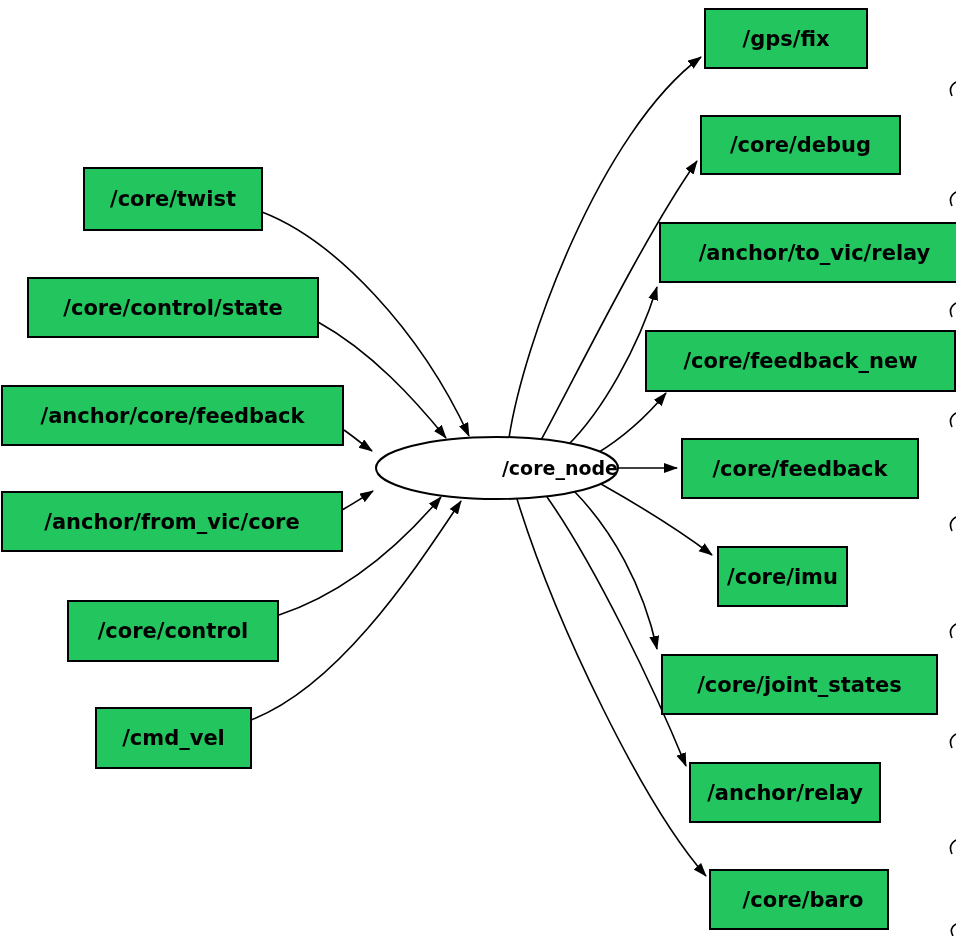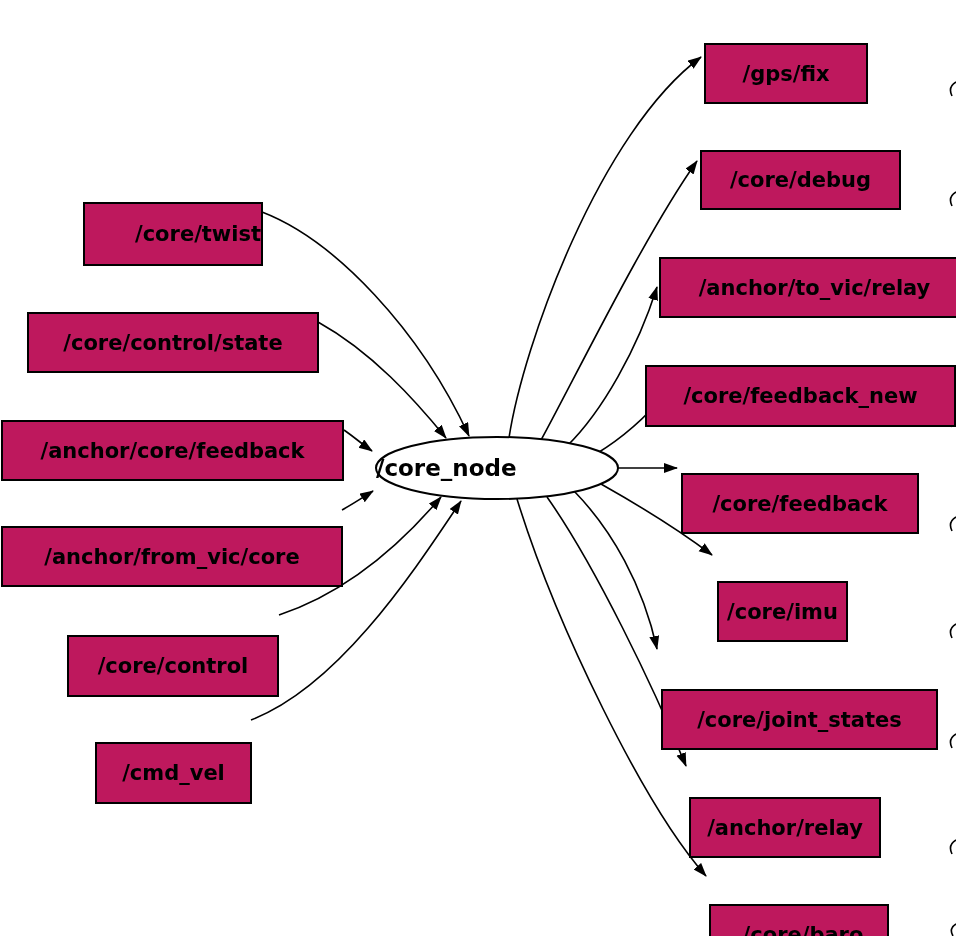--- a/index.html
+++ b/index.html
@@ -8,31 +8,30 @@
     width:956px;height:936px;
     background:#ffffff;
     overflow:hidden;
     font-family:"DejaVu Sans", sans-serif;
     color:#000;
   }
   .edges-layer{position:absolute;left:0;top:0;width:956px;height:936px;}
   .topic-box{
     position:absolute;
     box-sizing:border-box;
-    background:#be185d;
+    background:#22c55e;
     border:2px solid #000000;
     display:flex;align-items:center;justify-content:center;
     font-size:21px;font-weight:600;
     white-space:nowrap;
-    margin-top:35px;
   }
   .center-label{
     position:absolute;
-    display:flex;align-items:center;justify-content:flex-start;
-    font-size:23px;font-weight:600;
+    display:flex;align-items:center;justify-content:flex-end;
+    font-size:19px;font-weight:600;
     white-space:nowrap;
     pointer-events:none;
   }
 </style>
 </head>
 <body>
 
 <div class="canvas">
 
   <svg class="edges-layer" width="956" height="936" viewBox="0 0 956 936">
@@ -74,21 +73,21 @@
       <path d="M956,924 C951,927 950,931 953,936"></path>
     </g>
 
     <ellipse cx="497" cy="468" rx="121" ry="31" fill="#ffffff" stroke="#000000" stroke-width="2"></ellipse>
   </svg>
 
   <div class="center-label" style="left:376px; top:437px; width:242px; height:62px;">
     <span>/core_node</span>
   </div>
 
-  <div class="topic-box" style="left:83px; top:167px; width:180px; height:64px;justify-content:flex-end;">
+  <div class="topic-box" style="left:83px; top:167px; width:180px; height:64px;">
     <span>/core/twist</span>
   </div>
   <div class="topic-box" style="left:27px; top:277px; width:292px; height:61px;">
     <span>/core/control/state</span>
   </div>
   <div class="topic-box" style="left:1px; top:385px; width:343px; height:61px;justify-content:center;">
     <span>/anchor/core/feedback</span>
   </div>
   <div class="topic-box" style="left:1px; top:491px; width:342px; height:61px;">
     <span>/anchor/from_vic/core</span>

